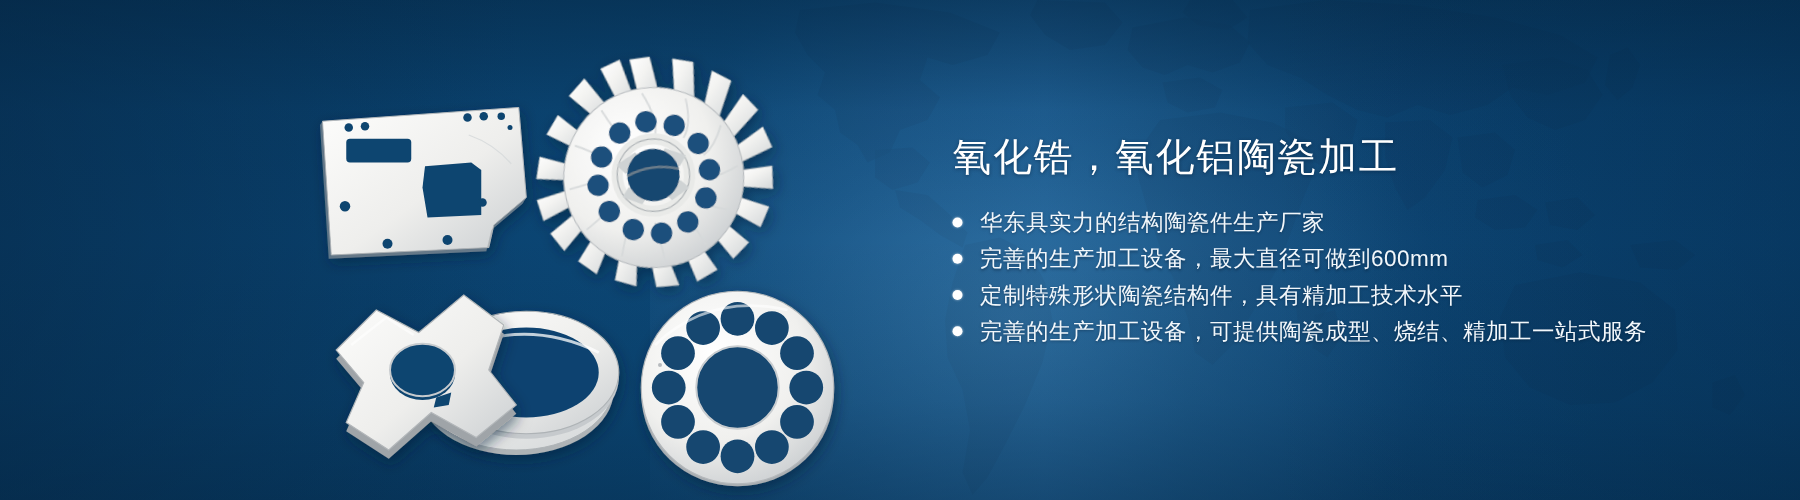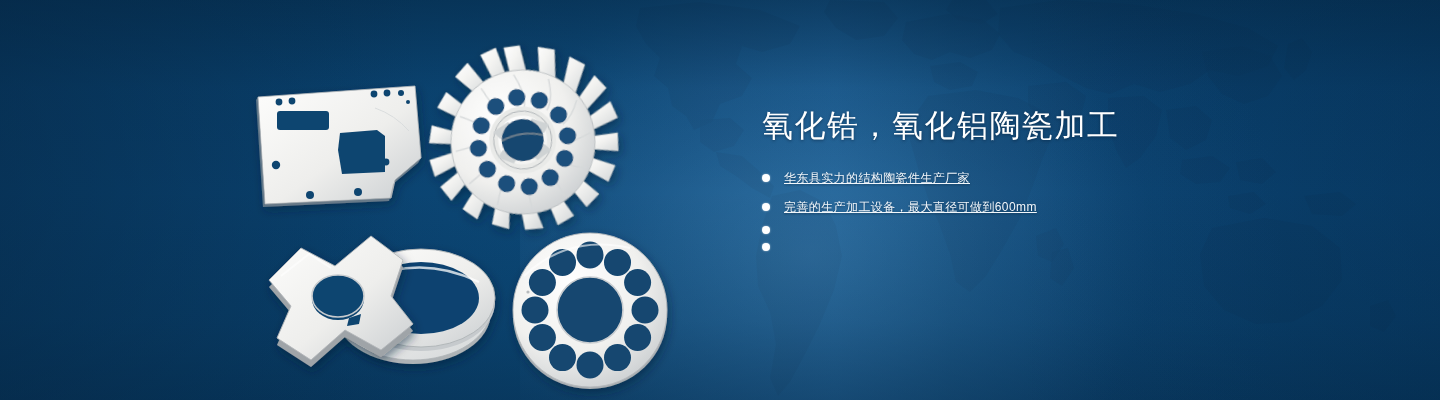--- a/index.html
+++ b/index.html
@@ -121,25 +121,24 @@
     flex: 0 0 auto;
     width: 8px;
     height: 8px;
     border-radius: 50%;
     background: #ffffff;
     margin-right: 14px;
     box-shadow: 0 0 2px rgba(255,255,255,0.6);
   }
   .btext {
     color: #f2f7fb;
-    font-size: 12px;
+    font-size: 18px;
     line-height: 20px;
     letter-spacing: 0.4px;
     text-shadow: 0 1px 2px rgba(0,20,40,0.40);
-    text-decoration: underline;
   }
 </style>
 </head>
 <body>
 
 <div id="banner">
 
   <div class="bg-base"></div>
 
   <div class="worldmap">
@@ -394,20 +393,22 @@
       <li class="bullet">
         <span class="dot"></span>
         <span class="btext">华东具实力的结构陶瓷件生产厂家</span>
       </li>
       <li class="bullet">
         <span class="dot"></span>
         <span class="btext">完善的生产加工设备，最大直径可做到600mm</span>
       </li>
       <li class="bullet">
         <span class="dot"></span>
+        <span class="btext">定制特殊形状陶瓷结构件，具有精加工技术水平</span>
       </li>
       <li class="bullet">
         <span class="dot"></span>
+        <span class="btext">完善的生产加工设备，可提供陶瓷成型、烧结、精加工一站式服务</span>
       </li>
     </ul>
   </div>
 
 </div>
 
 </body></html>

